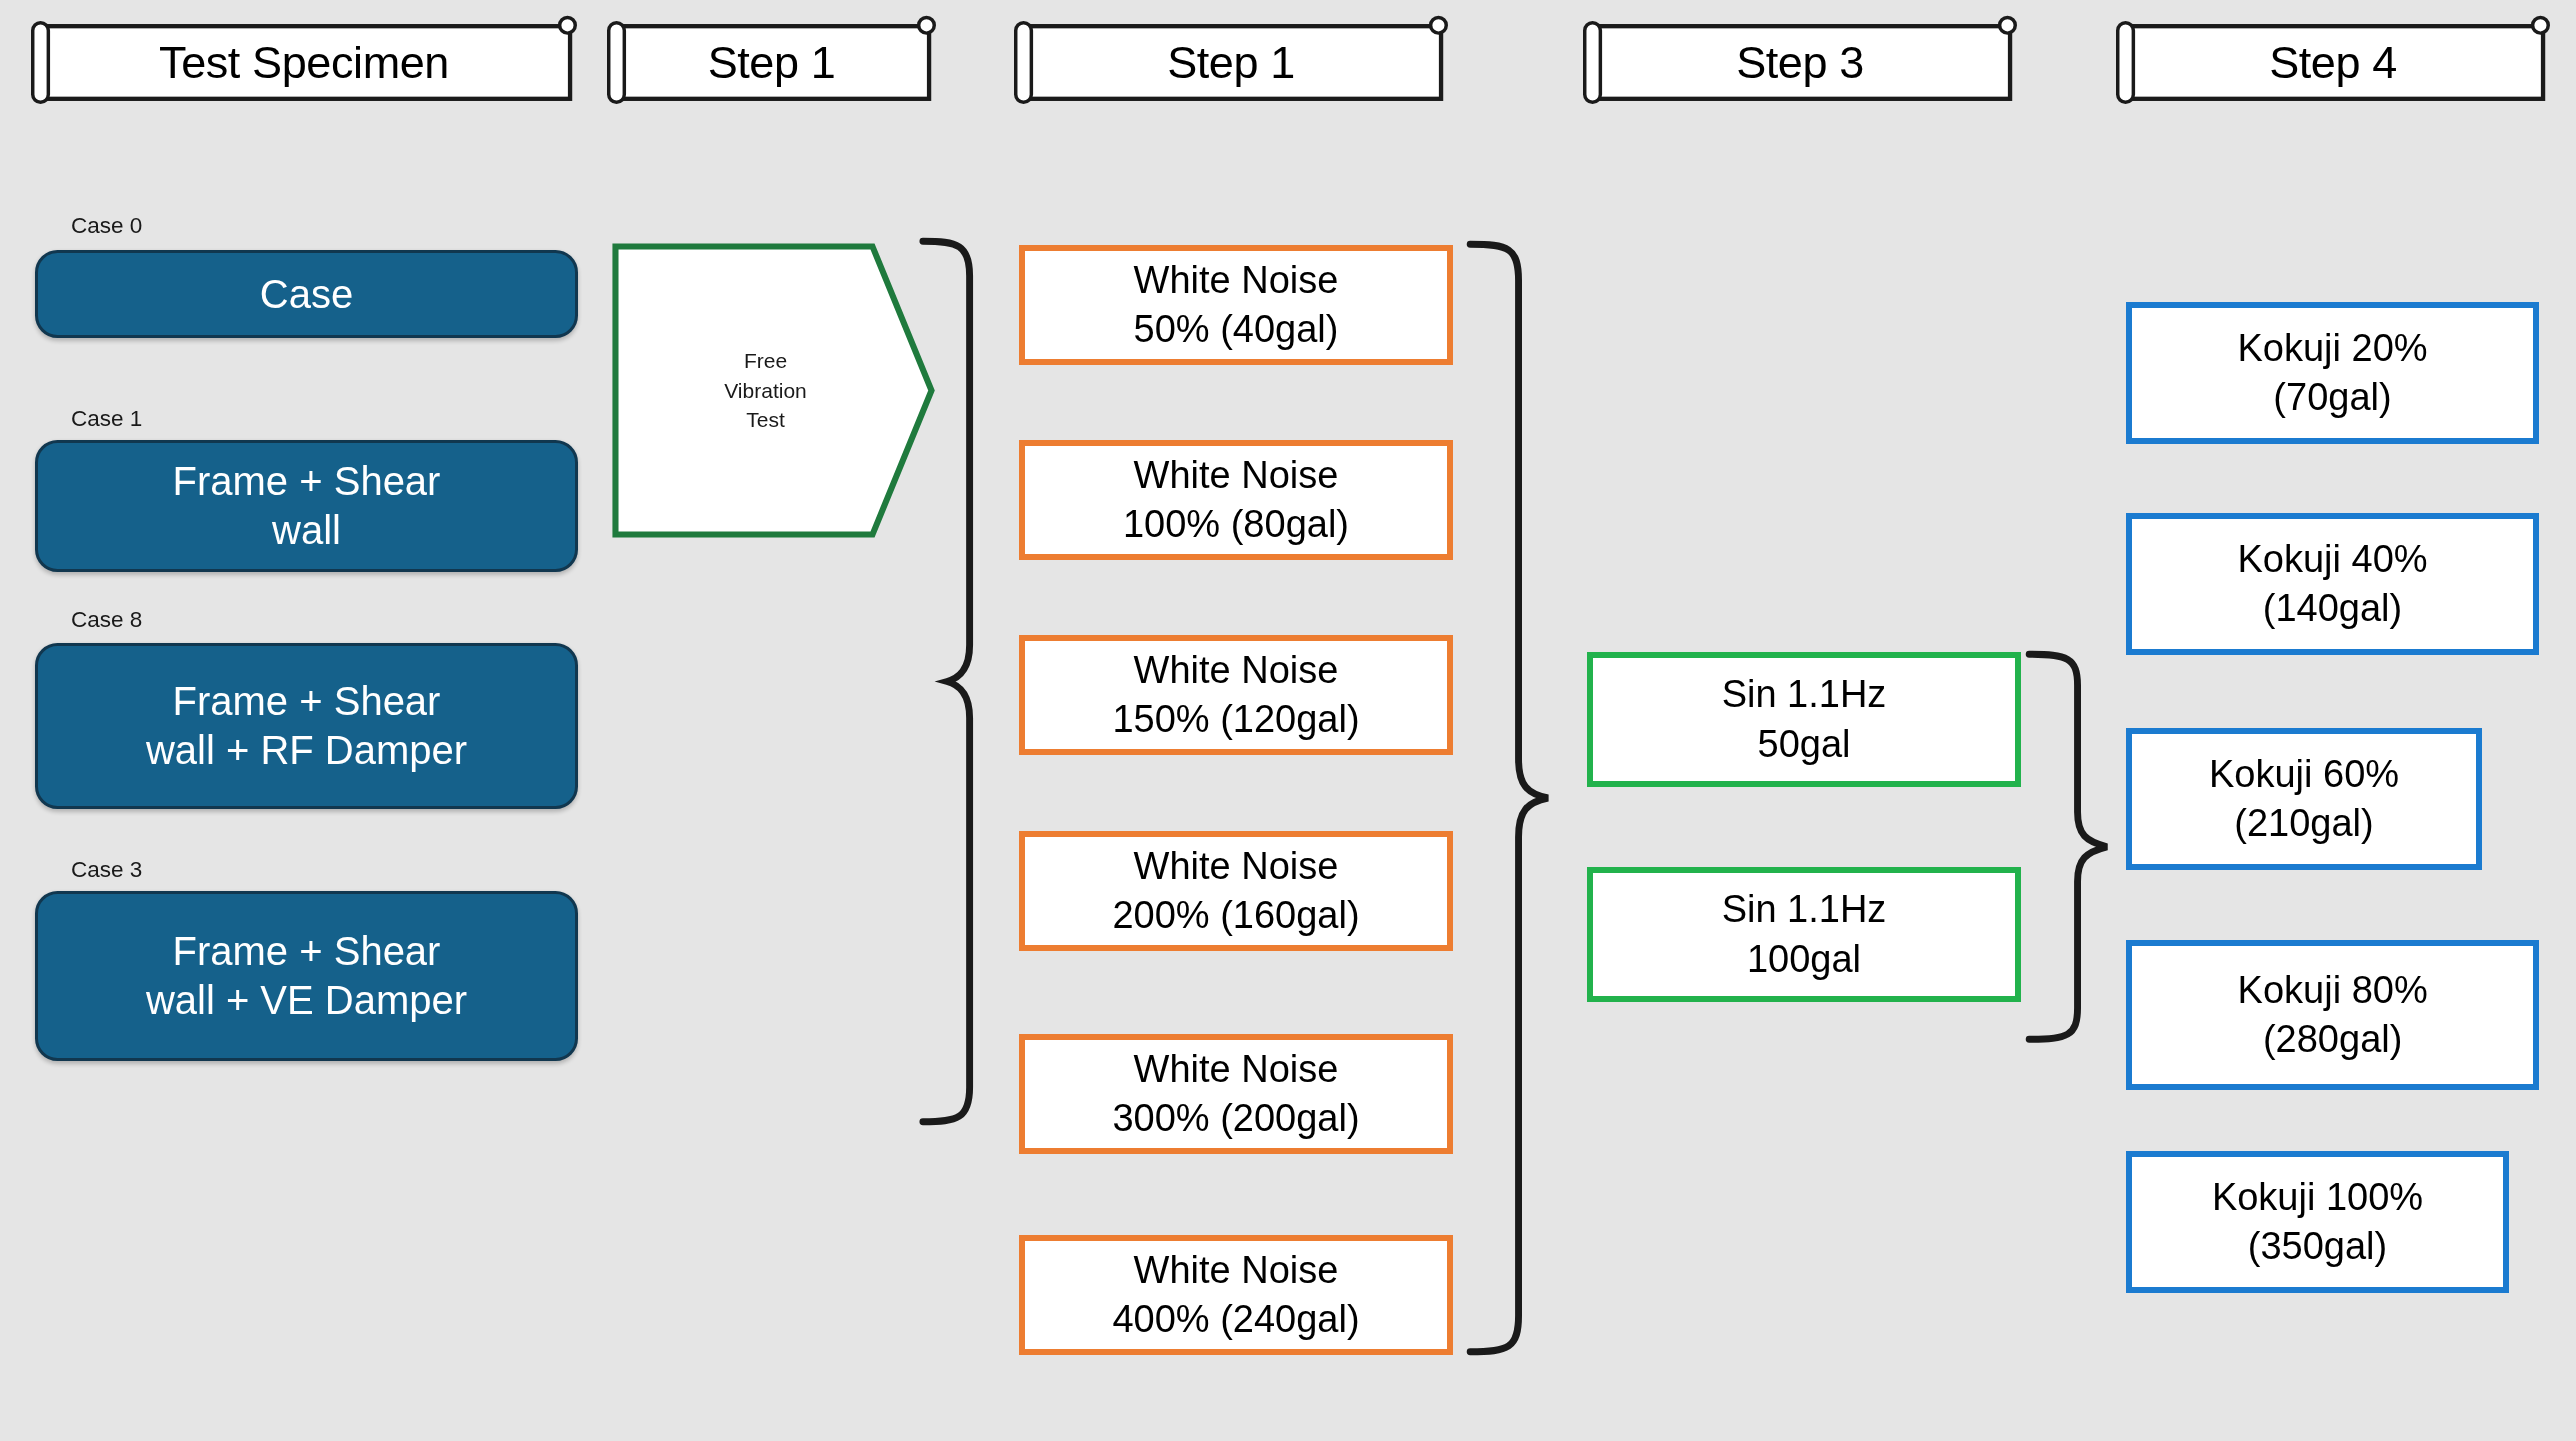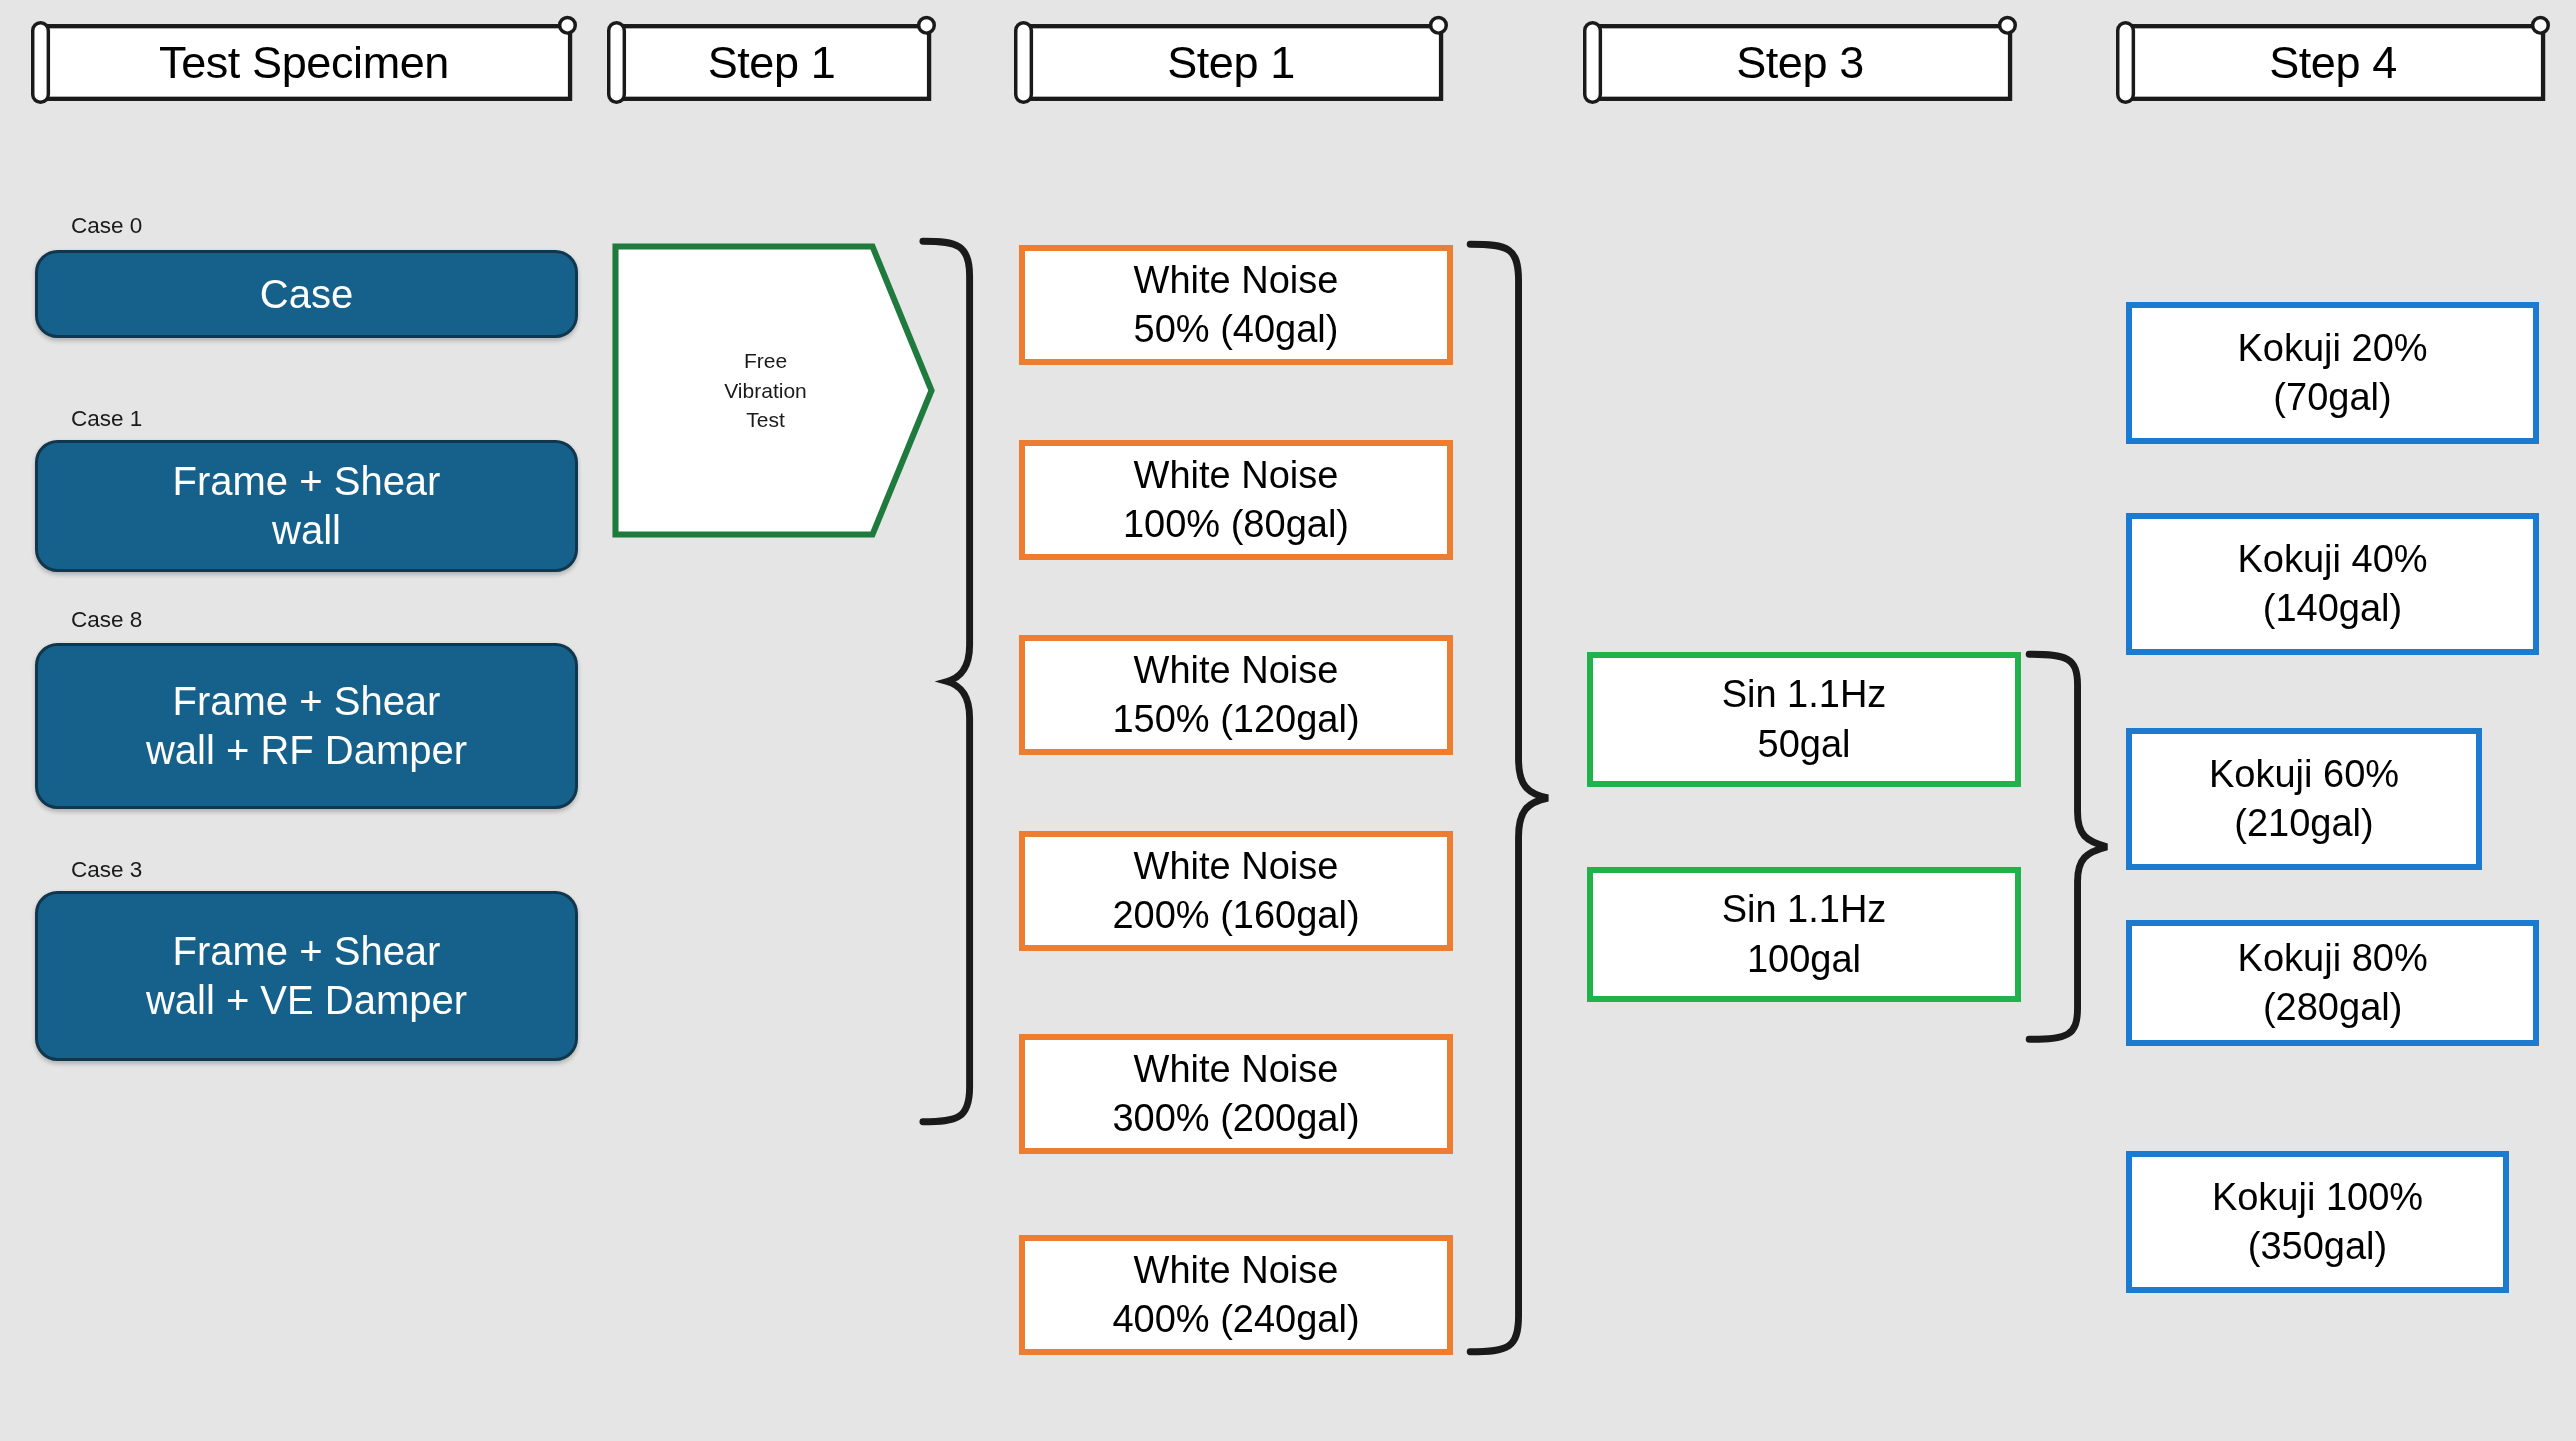--- a/index.html
+++ b/index.html
@@ -242,19 +242,19 @@
       <path d="M 6 6 C 50 6, 62 10, 62 42 L 62 188 C 62 214, 72 222, 96 228 C 72 234, 62 242, 62 268 L 62 414 C 62 446, 50 450, 6 450" fill="none" stroke="#1A1A1A" stroke-width="8" stroke-linecap="round"></path>
     </svg>
   </div>
 
   <div class="step-box blue" style="left:2126px; top:302px; width:413px; height:142px;">Kokuji 20%
 (70gal)</div>
   <div class="step-box blue" style="left:2126px; top:513px; width:413px; height:142px;">Kokuji 40%
 (140gal)</div>
   <div class="step-box blue" style="left:2126px; top:728px; width:356px; height:142px;">Kokuji 60%
 (210gal)</div>
-  <div class="step-box blue" style="left:2126px; top:920px; width:413px; height:126px;padding-left:9px;">Kokuji 80%
+  <div class="step-box blue" style="left:2126px; top:940px; width:413px; height:150px;padding-left:9px;">Kokuji 80%
 (280gal)</div>
   <div class="step-box blue" style="left:2126px; top:1151px; width:383px; height:142px;">Kokuji 100%
 (350gal)</div>
 
 </div>
 
 
 </body></html>

